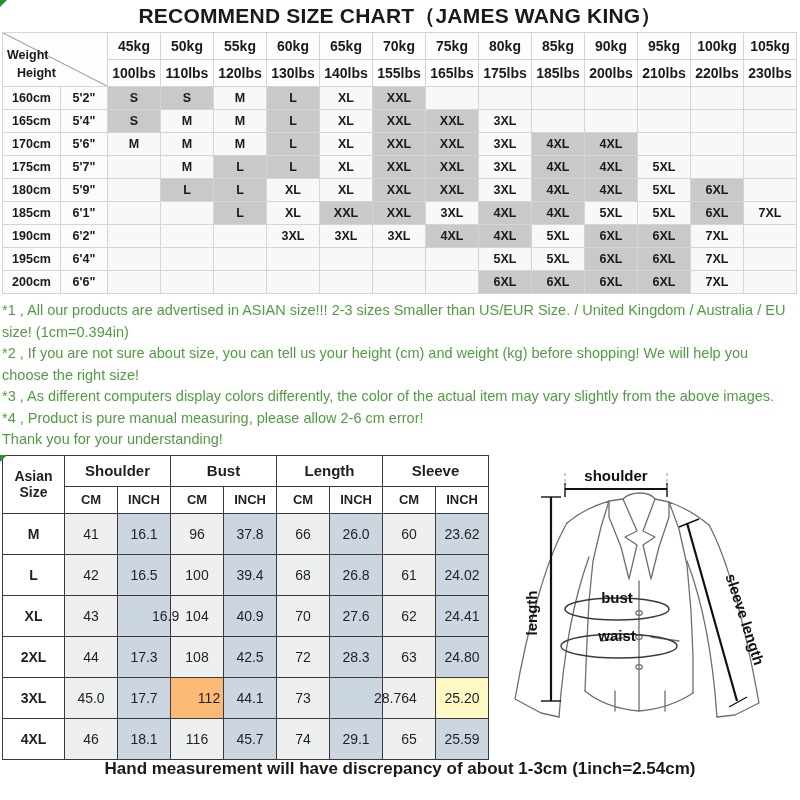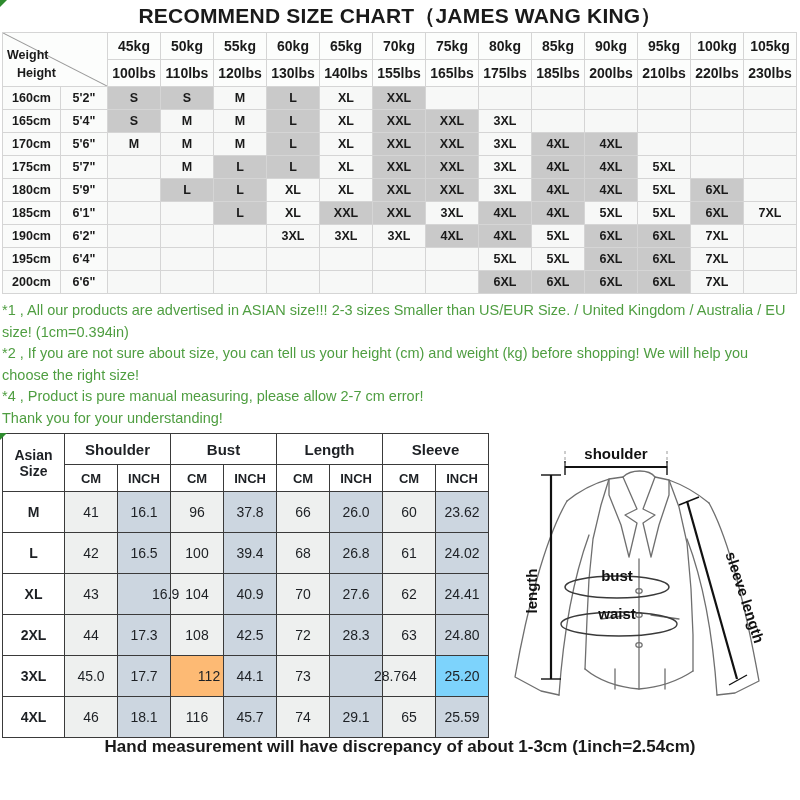--- a/index.html
+++ b/index.html
@@ -366,21 +366,22 @@
           <td class="shade">6XL</td>
           <td class="plain">7XL</td>
           <td class="blank plain"></td>
         </tr>
       </tbody>
   </table>
 
   <div id="notes" style="color: rgb(79, 158, 65);">
       <p>*1 , All our products are advertised in ASIAN size!!! 2-3 sizes Smaller than US/EUR Size. / United Kingdom / Australia / EU size! (1cm=0.394in)</p>
       <p>*2 , If you are not sure about size, you can tell us your height (cm) and weight (kg) before shopping! We will help you choose the right size!</p>
-      <p>*4 , Product is pure manual measuring, please allow 2-7 cm error!</p>
+      <p>*3 , As different computers display colors differently, the color of the actual item may vary slightly from the above images.</p>
+      <p>*4 , Product is pure manual measuring, please allow 2-6 cm error!</p>
       <p>Thank you for your understanding!</p>
     </div>
 
   <div id="lower">
     <div class="tri" style="left:0px;top:0px;"></div>
 
     <table id="meas-table">
         <colgroup>
           <col style="width: 62px;">
           <col style="width: 53px;">
@@ -461,21 +462,21 @@
           </tr>
           <tr>
             <td class="sizecell">3XL</td>
             <td class="cm" style="background: rgb(238, 240, 239);">45.0</td>
             <td class="inch" style="background: rgb(204, 214, 224);">17.7</td>
             <td class="cm" style="background: #fdba74; padding-left: 24px;">112</td>
             <td class="inch" style="background: rgb(204, 214, 224);">44.1</td>
             <td class="cm" style="background: rgb(238, 240, 239);">73</td>
             <td class="inch" style="background: rgb(204, 214, 224); padding-left: 44px;">28.7</td>
             <td class="cm" style="background: rgb(238, 240, 239);">64</td>
-            <td class="inch" style="background: #7dd3fc; margin-left: 32px;">25.20</td>
+            <td class="inch" style="background: #fef9c3; margin-left: 32px;">25.20</td>
           </tr>
           <tr>
             <td class="sizecell">4XL</td>
             <td class="cm" style="background: rgb(238, 240, 239);">46</td>
             <td class="inch" style="background: rgb(204, 214, 224);">18.1</td>
             <td class="cm" style="background: rgb(238, 240, 239);">116</td>
             <td class="inch" style="background: rgb(204, 214, 224);">45.7</td>
             <td class="cm" style="background: rgb(238, 240, 239);">74</td>
             <td class="inch" style="background: rgb(204, 214, 224);">29.1</td>
             <td class="cm" style="background: rgb(238, 240, 239);">65</td>

